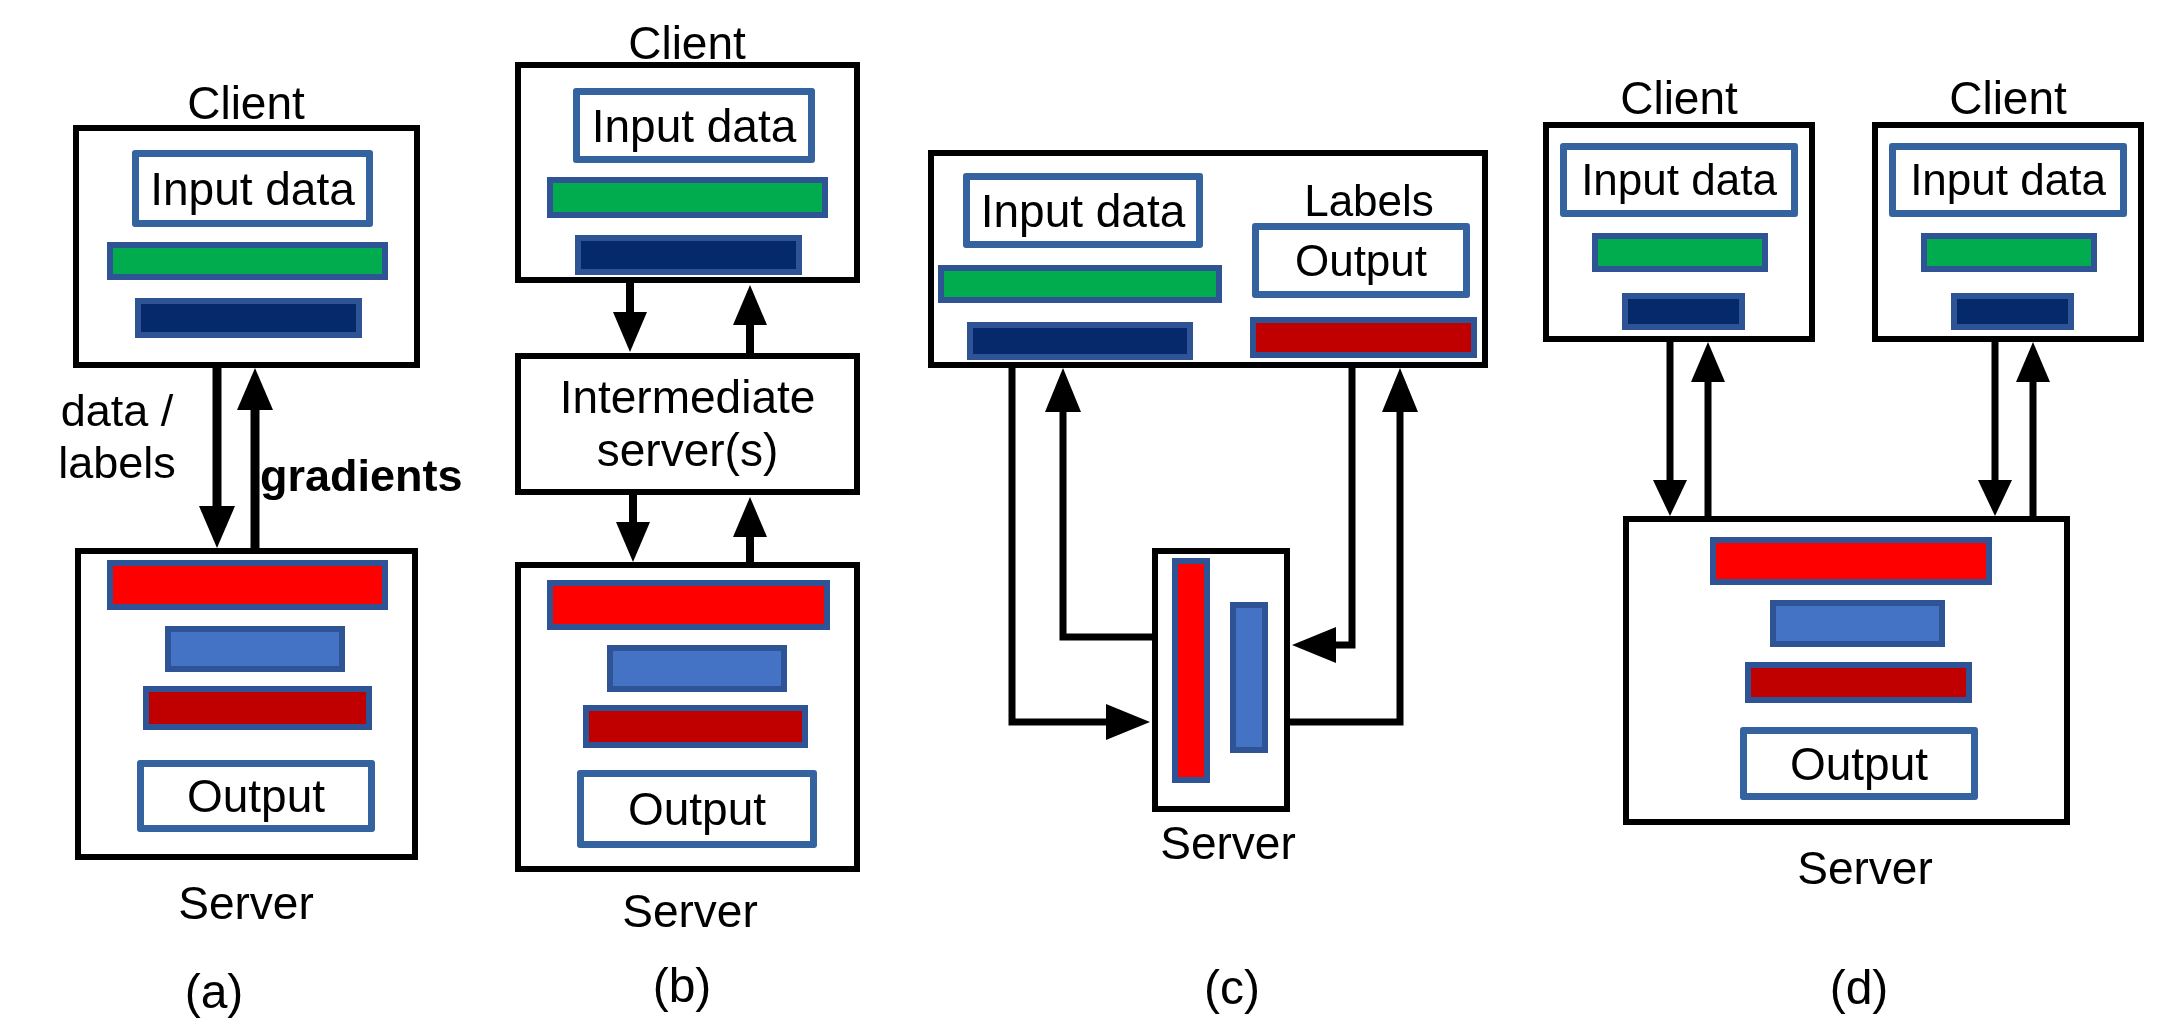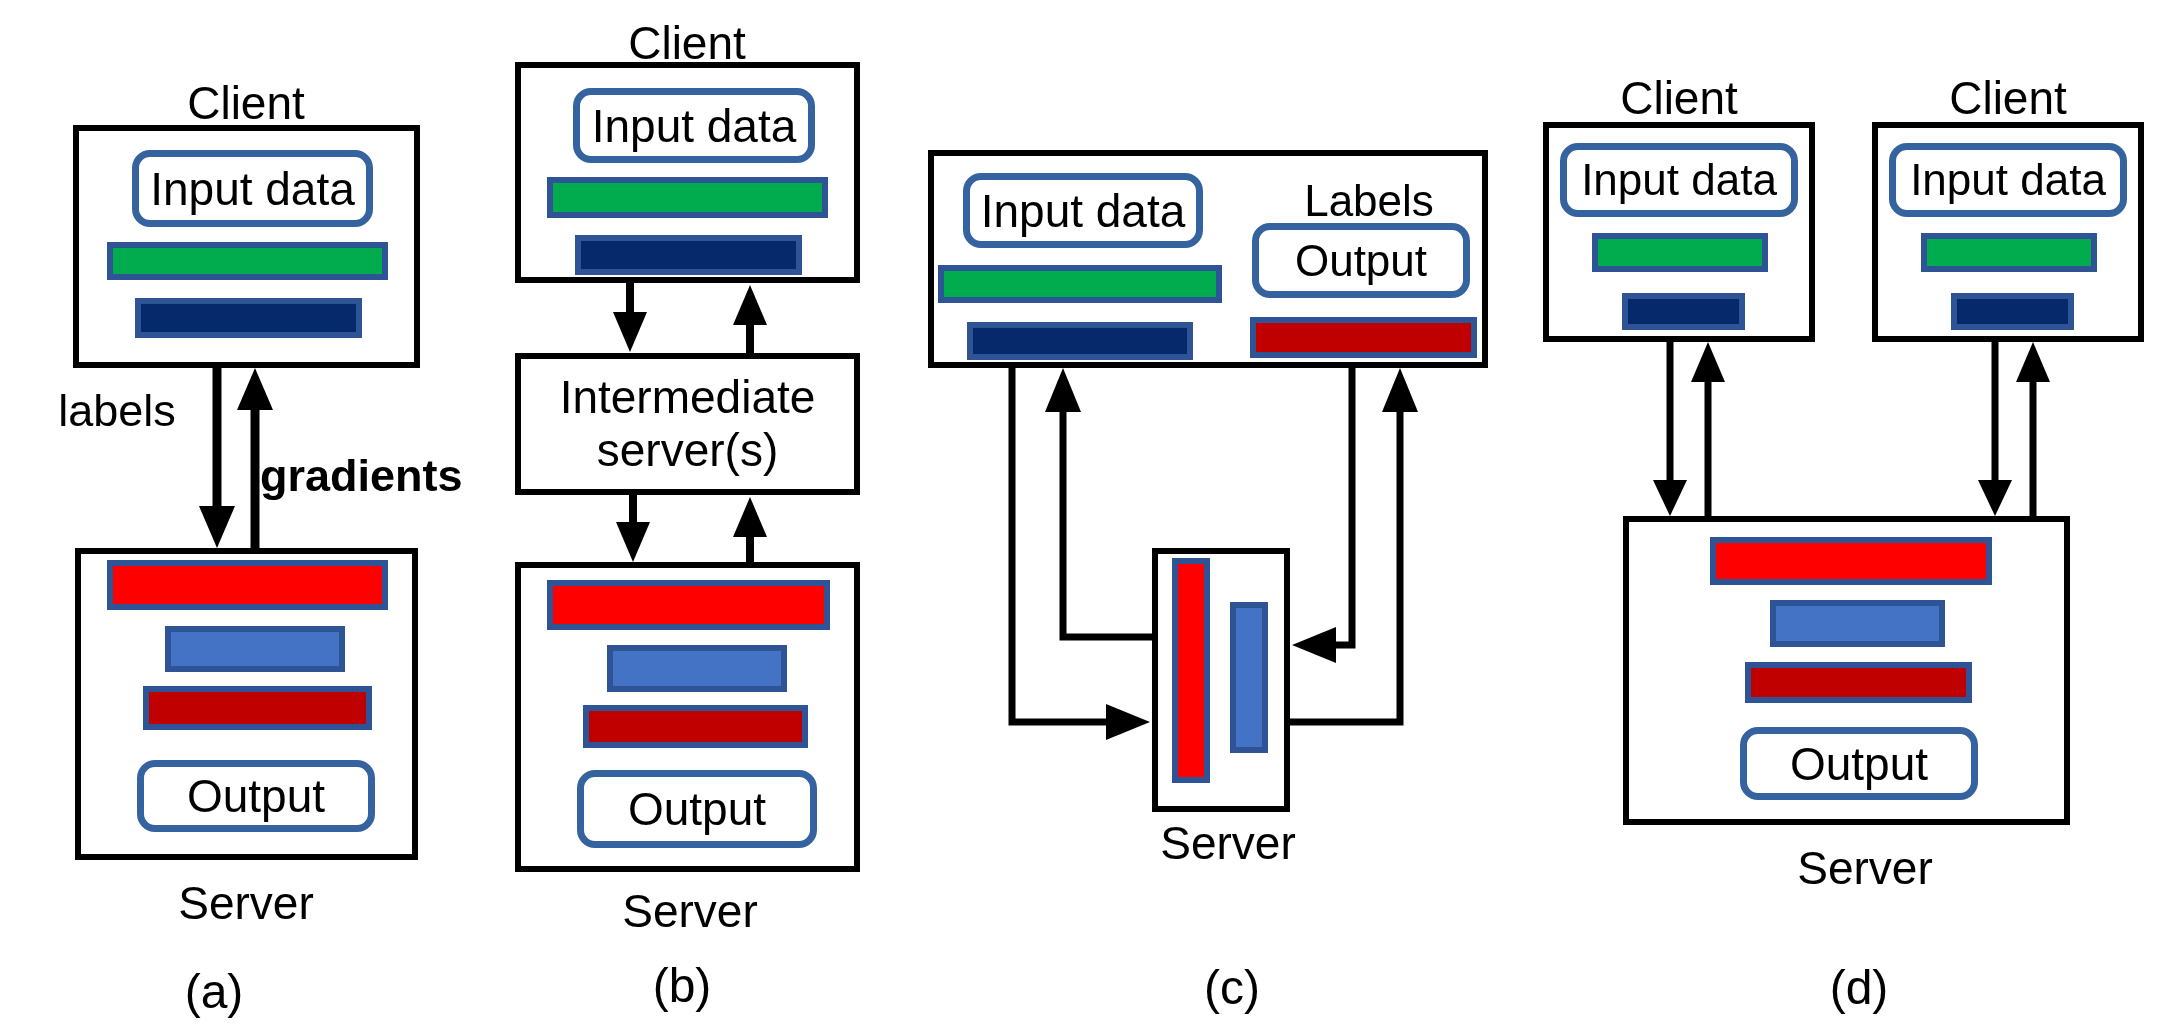--- a/index.html
+++ b/index.html
@@ -5,21 +5,21 @@
   html,body{margin:0;padding:0;background:#FFFFFF;}
   .figure{position:relative;width:2164px;height:1031px;background:#FFFFFF;
           font-family:"Liberation Sans", sans-serif;color:#000000;overflow:hidden;}
   .box{position:absolute;box-sizing:border-box;border:6px solid #000000;background:#FFFFFF;}
   .bar{position:absolute;box-sizing:border-box;border:6px solid #2F5496;}
   .green{background:#00AC4E;}
   .navy{background:#06296B;}
   .red{background:#FF0000;}
   .cornflower{background:#4472C4;}
   .darkred{background:#C00000;}
-  .rrect{position:absolute;box-sizing:border-box;border:7px solid #35639F;border-radius:18px;
+  .rrect{position:absolute;box-sizing:border-box;border:7px solid #35639F;border-radius:3px;
          background:#FFFFFF;display:flex;align-items:center;justify-content:center;
          font-size:46px;white-space:nowrap;}
   .lbl{position:absolute;font-size:46px;white-space:nowrap;transform:translateX(-50%);}
   .cap{position:absolute;font-size:48px;white-space:nowrap;transform:translateX(-50%);}
   .multiline{position:absolute;font-size:45px;line-height:52px;text-align:center;transform:translateX(-50%);}
   .imtext{position:absolute;box-sizing:border-box;display:flex;flex-direction:column;
           align-items:center;justify-content:center;font-size:46px;line-height:53px;text-align:center;}
   svg.arrows{position:absolute;left:0;top:0;width:2164px;height:1031px;pointer-events:none;}
 
   
@@ -91,20 +91,21 @@
 <body>
 
 <div class="figure">
 
   <div class="lbl a-client-title">Client</div>
   <div class="box a-client-box"></div>
   <div class="rrect a-input">Input data</div>
   <div class="bar green a-green"></div>
   <div class="bar navy a-navy"></div>
   <div class="multiline a-smashed">
+    <div>data /</div>
     <div>labels</div>
   </div>
   <div class="a-gradients">gradients</div>
   <div class="box a-server-box"></div>
   <div class="bar red a-red"></div>
   <div class="bar cornflower a-cornflower"></div>
   <div class="bar darkred a-darkred"></div>
   <div class="rrect a-output">Output</div>
   <div class="lbl a-server-lbl">Server</div>
   <div class="cap a-cap">(a)</div>

